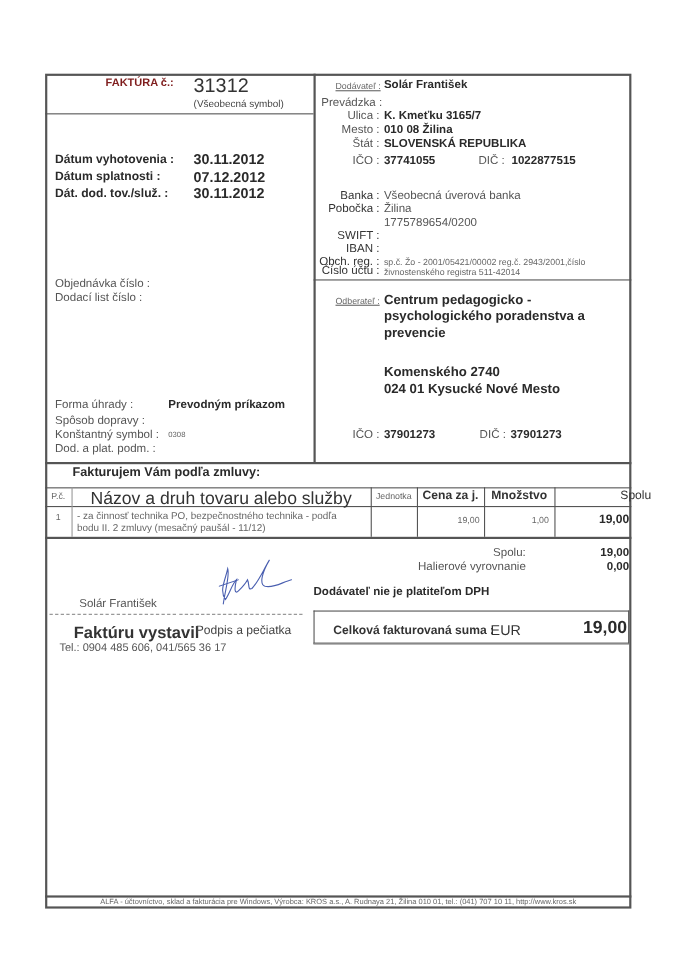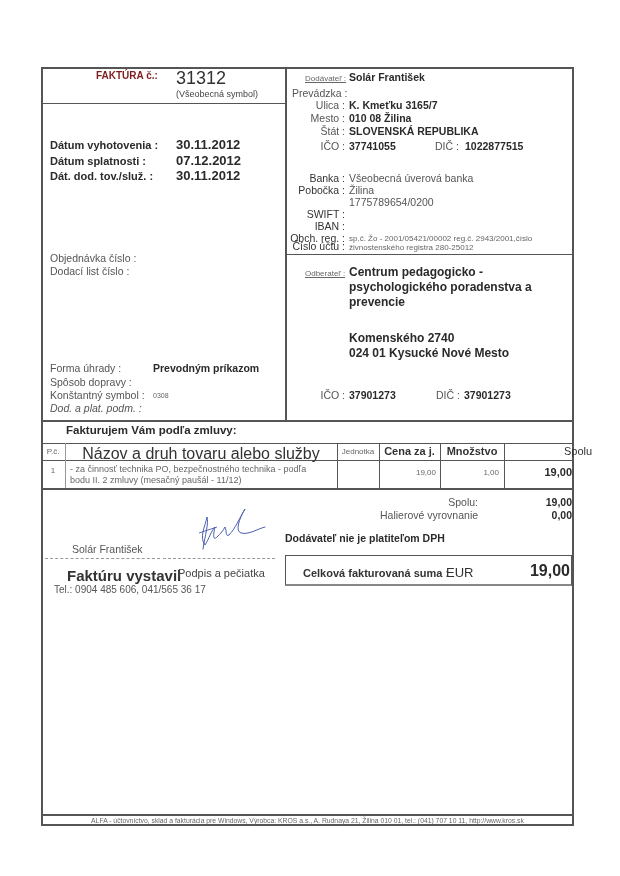--- a/index.html
+++ b/index.html
@@ -59,21 +59,21 @@
 <div class="abs" style="left:176px; top:168px; font-size:13px; font-weight:bold;">30.11.2012</div>
 
 <div class="abs lbl" style="left:50px; top:252px;">Objednávka číslo :</div>
 <div class="abs lbl" style="left:50px; top:265px;">Dodací list číslo :</div>
 
 <div class="abs lbl" style="left:50px; top:362px;">Forma úhrady :</div>
 <div class="abs val-b" style="left:153px; top:362px;">Prevodným príkazom</div>
 <div class="abs lbl" style="left:50px; top:376px;">Spôsob dopravy :</div>
 <div class="abs lbl" style="left:50px; top:389px;">Konštantný symbol :</div>
 <div class="abs tiny" style="left:153px; top:392px; font-size:7px;">0308</div>
-<div class="abs lbl" style="left:50px; top:402px;font-style:italic;">Dod. a plat. podm. :</div>
+<div class="abs lbl" style="left:50px; top:402px;">Dod. a plat. podm. :</div>
 
 <div class="abs ul" style="left:305px; top:74px;">Dodávateľ :</div>
 <div class="abs val-b" style="left:349px; top:71px;">Solár František</div>
 <div class="abs lbl" style="left:292px; top:87px;">Prevádzka :</div>
 <div class="abs lbl-r" style="left:290px; width:55px; top:99px;">Ulica :</div>
 <div class="abs val-b" style="left:349px; top:99px;">K. Kmeťku 3165/7</div>
 <div class="abs lbl-r" style="left:290px; width:55px; top:112px;">Mesto :</div>
 <div class="abs val-b" style="left:349px; top:112px;">010 08 Žilina</div>
 <div class="abs lbl-r" style="left:290px; width:55px; top:125px;">Štát :</div>
 <div class="abs val-b" style="left:349px; top:125px;">SLOVENSKÁ REPUBLIKA</div>
@@ -85,21 +85,21 @@
 <div class="abs lbl-r" style="left:290px; width:55px; top:172px; color:#333;">Banka :</div>
 <div class="abs val-n" style="left:349px; top:172px;">Všeobecná úverová banka</div>
 <div class="abs lbl-r" style="left:290px; width:55px; top:184px; color:#333;">Pobočka :</div>
 <div class="abs val-n" style="left:349px; top:184px;">Žilina</div>
 <div class="abs lbl-r" style="left:290px; width:55px; top:196px; color:#333;margin-top:44px;">Číslo účtu :</div>
 <div class="abs val-n" style="left:349px; top:196px;">1775789654/0200</div>
 <div class="abs lbl-r" style="left:290px; width:55px; top:208px; color:#333;">SWIFT :</div>
 <div class="abs lbl-r" style="left:290px; width:55px; top:220px; color:#333;">IBAN :</div>
 <div class="abs lbl-r" style="left:290px; width:55px; top:232px; color:#333;">Obch. reg. :</div>
 <div class="abs tiny" style="left:349px; top:234px;">sp.č. Žo - 2001/05421/00002 reg.č. 2943/2001,číslo</div>
-<div class="abs tiny" style="left:349px; top:243px;">živnostenského registra 280-25012</div>
+<div class="abs tiny" style="left:349px; top:243px;">živnostenského registra 511-42014</div>
 
 <div class="abs ul" style="left:305px; top:269px;">Odberateľ :</div>
 <div class="abs big" style="left:349px; top:265px;">Centrum pedagogicko -</div>
 <div class="abs big" style="left:349px; top:280px;">psychologického poradenstva a</div>
 <div class="abs big" style="left:349px; top:295px;">prevencie</div>
 <div class="abs big" style="left:349px; top:331px;">Komenského 2740</div>
 <div class="abs big" style="left:349px; top:346px;">024 01 Kysucké Nové Mesto</div>
 <div class="abs lbl-r" style="left:290px; width:55px; top:389px;">IČO :</div>
 <div class="abs val-b" style="left:349px; top:389px;">37901273</div>
 <div class="abs lbl" style="left:436px; top:389px;">DIČ :</div>

